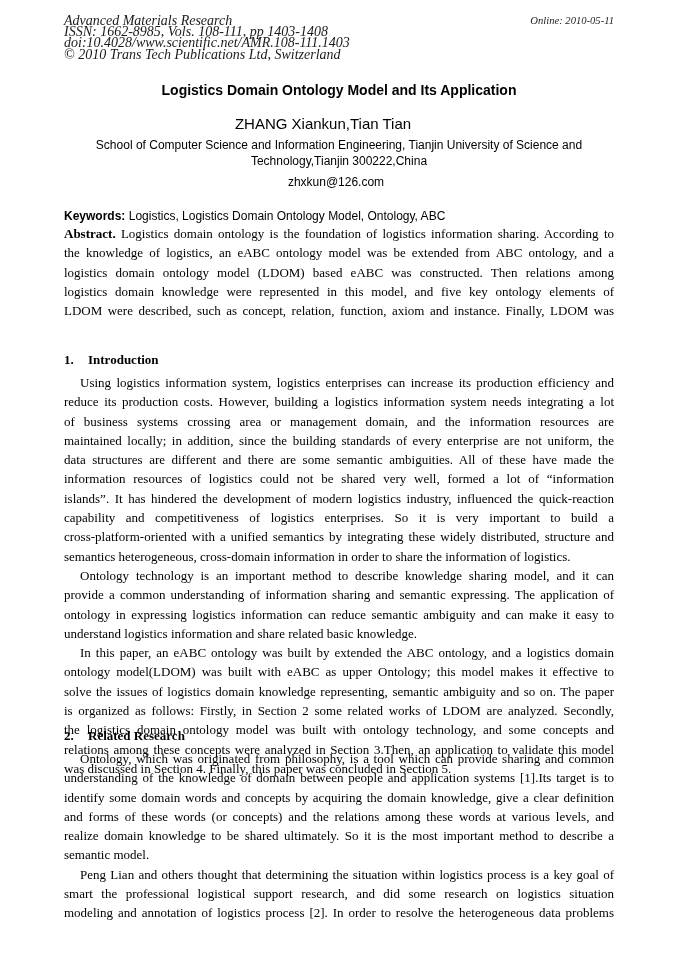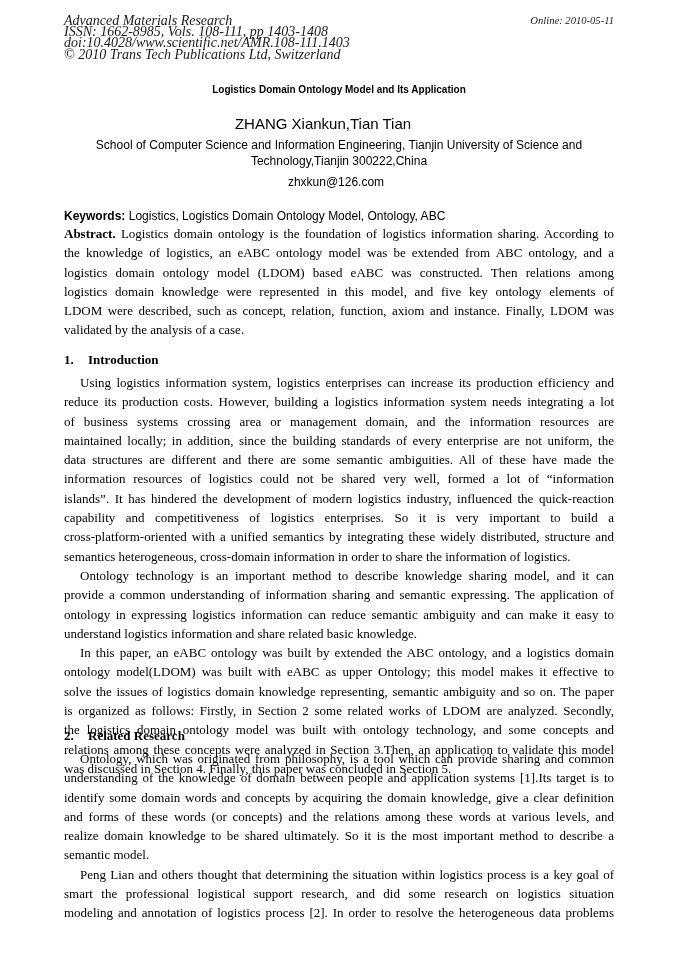--- a/index.html
+++ b/index.html
@@ -3,21 +3,21 @@
 <meta charset="utf-8">
 <style>
   html, body { margin: 0; padding: 0; background: #ffffff; }
   body { width: 678px; height: 959px; position: relative; overflow: hidden; color: #000; }
   .page { position: absolute; left: 0; top: 0; width: 678px; height: 959px; }
 
   .hdr { position: absolute; left: 64px; top: 15px; font-family: "Liberation Serif", serif; font-style: italic; font-size: 14px; line-height: 11.2px; color: #1a1a1a; }
   .hdr div { white-space: nowrap; }
   .hdr-right { position: absolute; right: 64px; top: 15px; font-family: "Liberation Serif", serif; font-style: italic; font-size: 10.6px; line-height: 11.2px; color: #1a1a1a; white-space: nowrap; }
 
-  .title { position: absolute; left: 0; width: 678px; top: 81px; text-align: center; font-family: "Liberation Sans", sans-serif; font-weight: bold; font-size: 10px; line-height: 18px; }
+  .title { position: absolute; left: 0; width: 678px; top: 81px; text-align: center; font-family: "Liberation Sans", sans-serif; font-weight: bold; font-size: 14px; line-height: 18px; }
   .authors { position: absolute; left: 0; width: 646px; top: 115px; text-align: center; font-family: "Liberation Sans", sans-serif; font-size: 15px; line-height: 18px; }
   .affil { position: absolute; left: 70px; width: 538px; top: 138px; text-align: center; font-family: "Liberation Sans", sans-serif; font-size: 12px; line-height: 15.5px; }
   .email { position: absolute; left: 0; width: 672px; top: 175px; text-align: center; font-family: "Liberation Sans", sans-serif; font-size: 12px; line-height: 15px; }
 
   .keywords { position: absolute; left: 64px; top: 209px; font-family: "Liberation Sans", sans-serif; font-size: 12px; line-height: 15px; white-space: nowrap; }
   .keywords b { font-weight: bold; margin-top: 36px; }
 
   .block { position: absolute; left: 64px; width: 550px; font-family: "Liberation Serif", serif; font-size: 13px; line-height: 19.3px; }
   .ln { display: block; height: 19.3px; text-align: justify; text-align-last: justify; white-space: nowrap; overflow: visible; }
   .ln.last { text-align-last: left; }
@@ -52,21 +52,20 @@
     <b>Keywords:</b>
     <span>Logistics, Logistics Domain Ontology Model, Ontology, ABC</span>
   </div>
 
   <div class="block" style="top:224px;">
     <span class="ln"><b>Abstract.</b><span> Logistics domain ontology is the foundation of logistics information sharing. According to</span></span>
     <span class="ln">the knowledge of logistics, an eABC ontology model was be extended from ABC ontology, and a</span>
     <span class="ln">logistics domain ontology model (LDOM) based eABC was constructed. Then relations among</span>
     <span class="ln">logistics domain knowledge were represented in this model, and five key ontology elements of</span>
     <span class="ln">LDOM were described, such as concept, relation, function, axiom and instance. Finally, LDOM was</span>
-    <span class="ln last">validated by the analysis of a case.</span>
   </div>
 
   <div class="sec" style="top:352px;">
     <span class="num">1.</span><span>Introduction</span>
   </div>
 
   <div class="block" style="top:373px;">
     <span class="ln ind">Using logistics information system, logistics enterprises can increase its production efficiency and</span>
     <span class="ln">reduce its production costs. However, building a logistics information system needs integrating a lot</span>
     <span class="ln">of business systems crossing area or management domain, and the information resources are</span>

